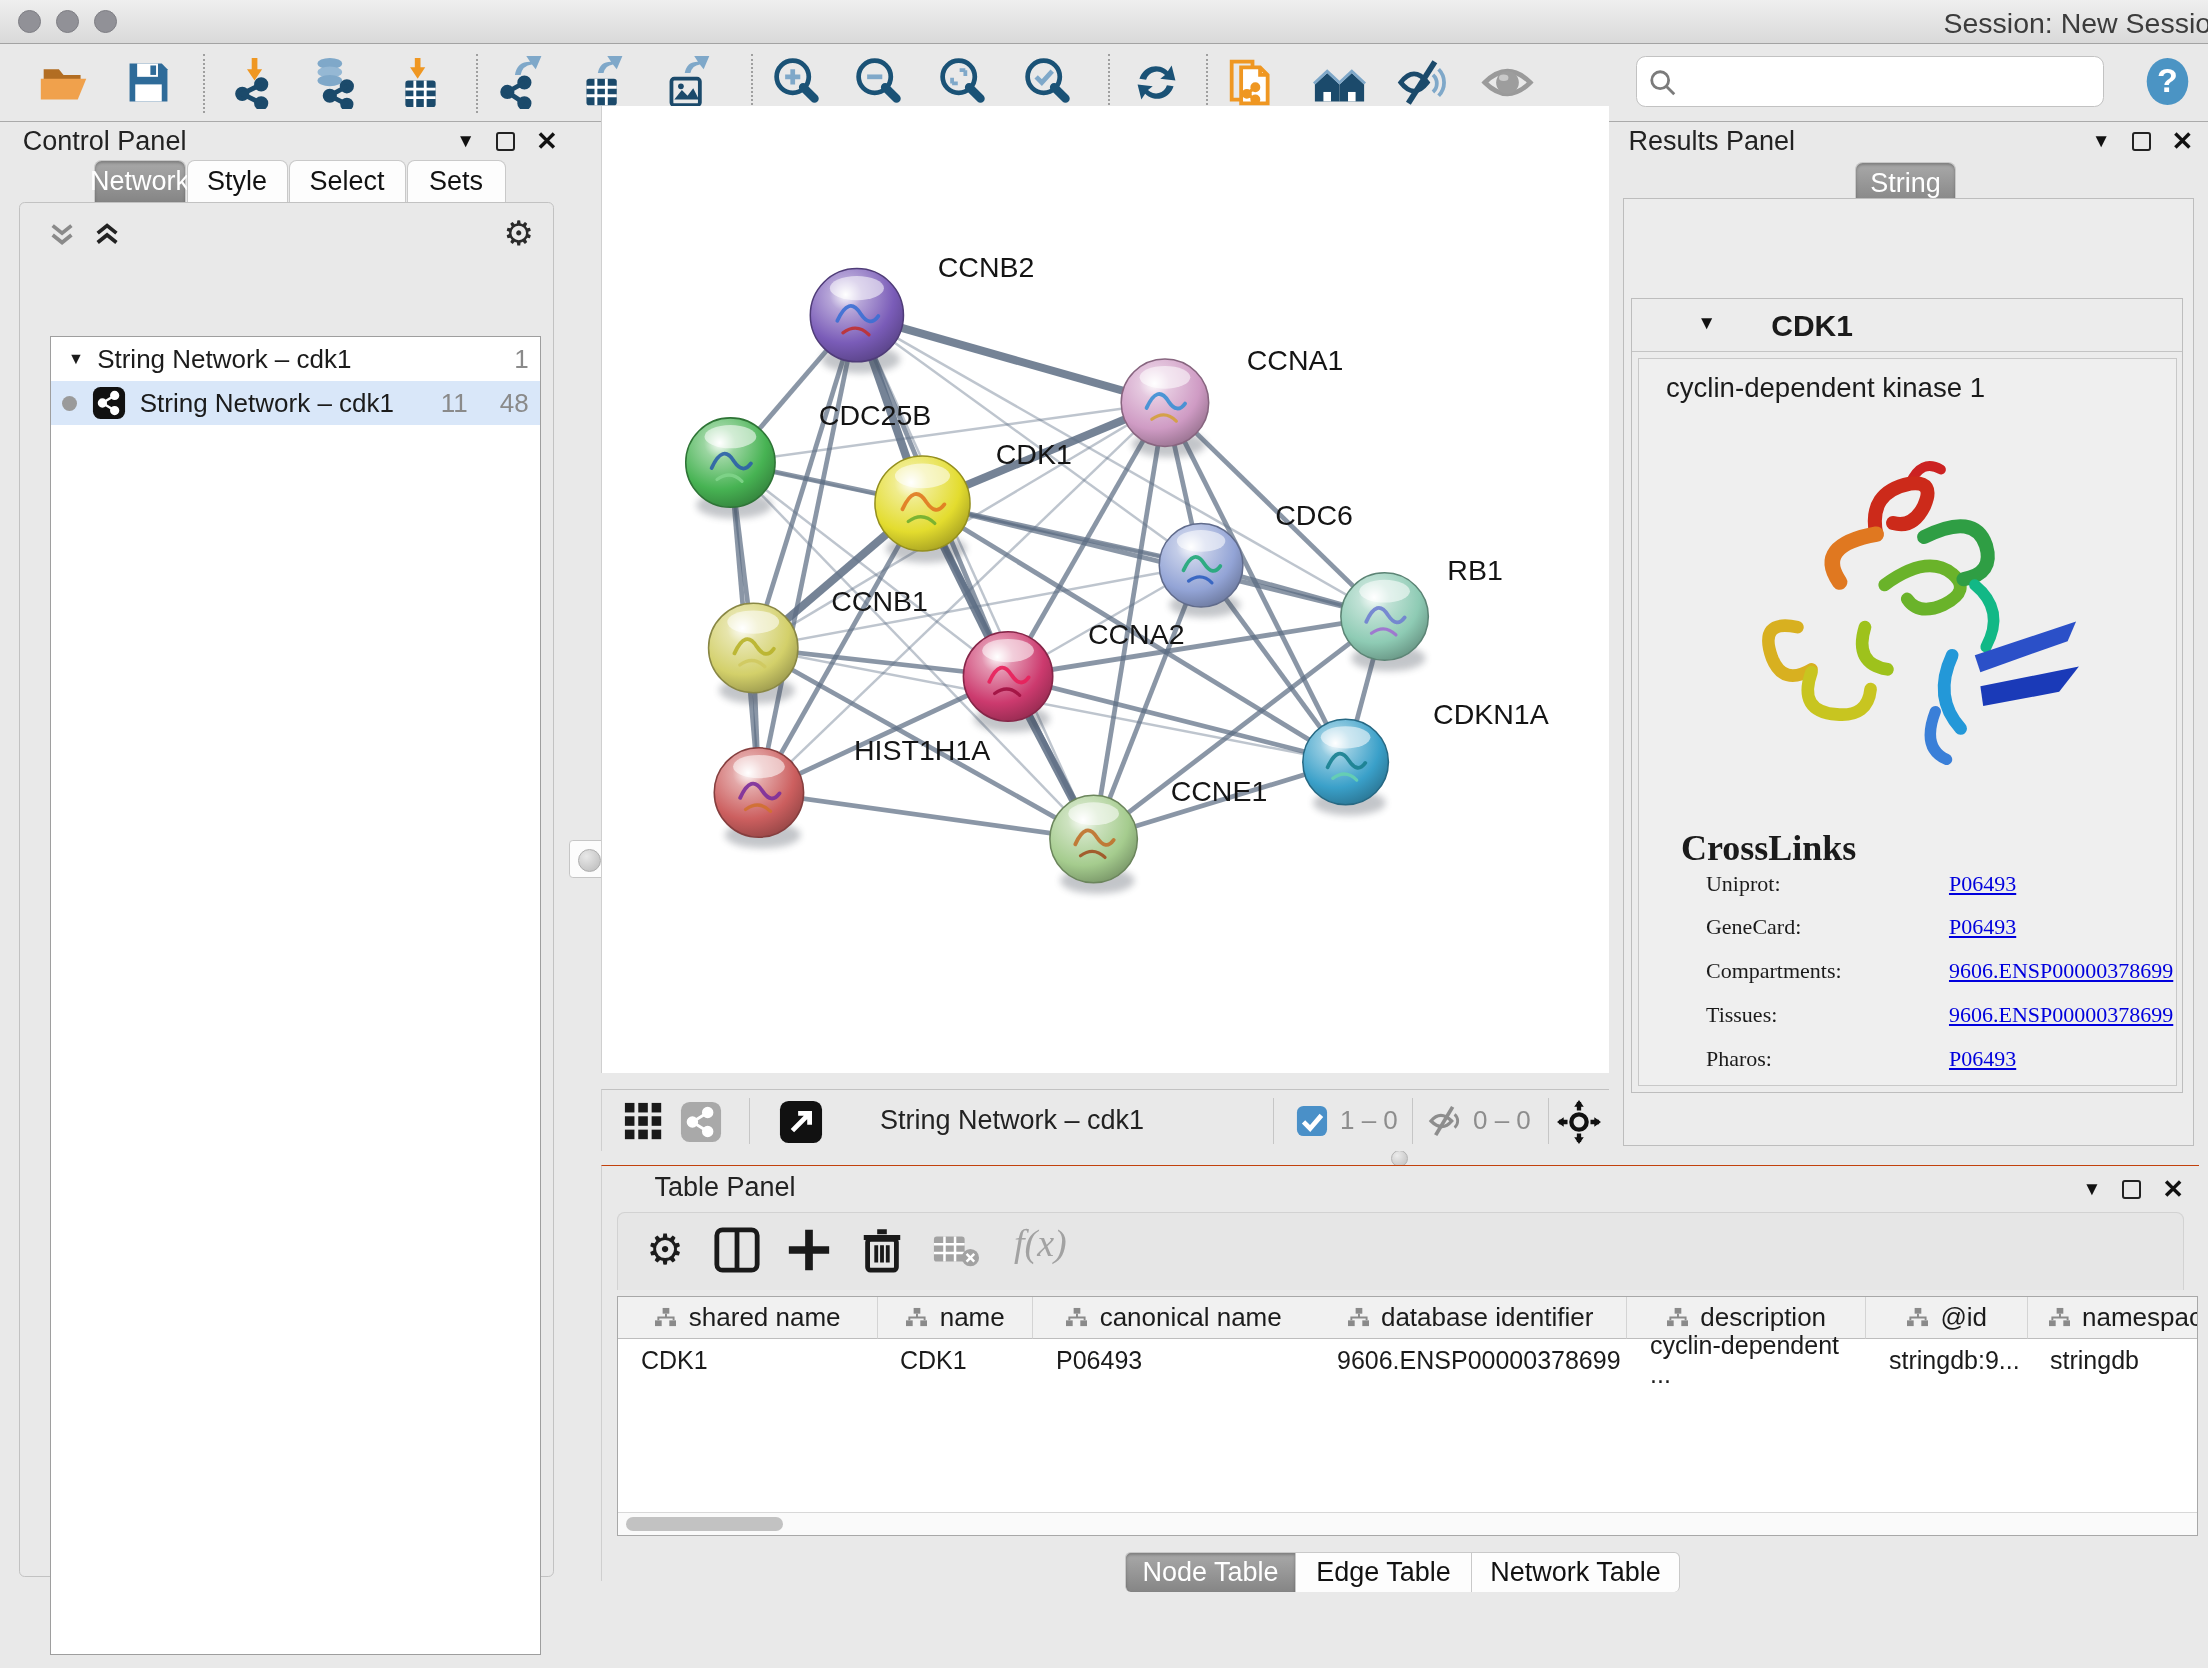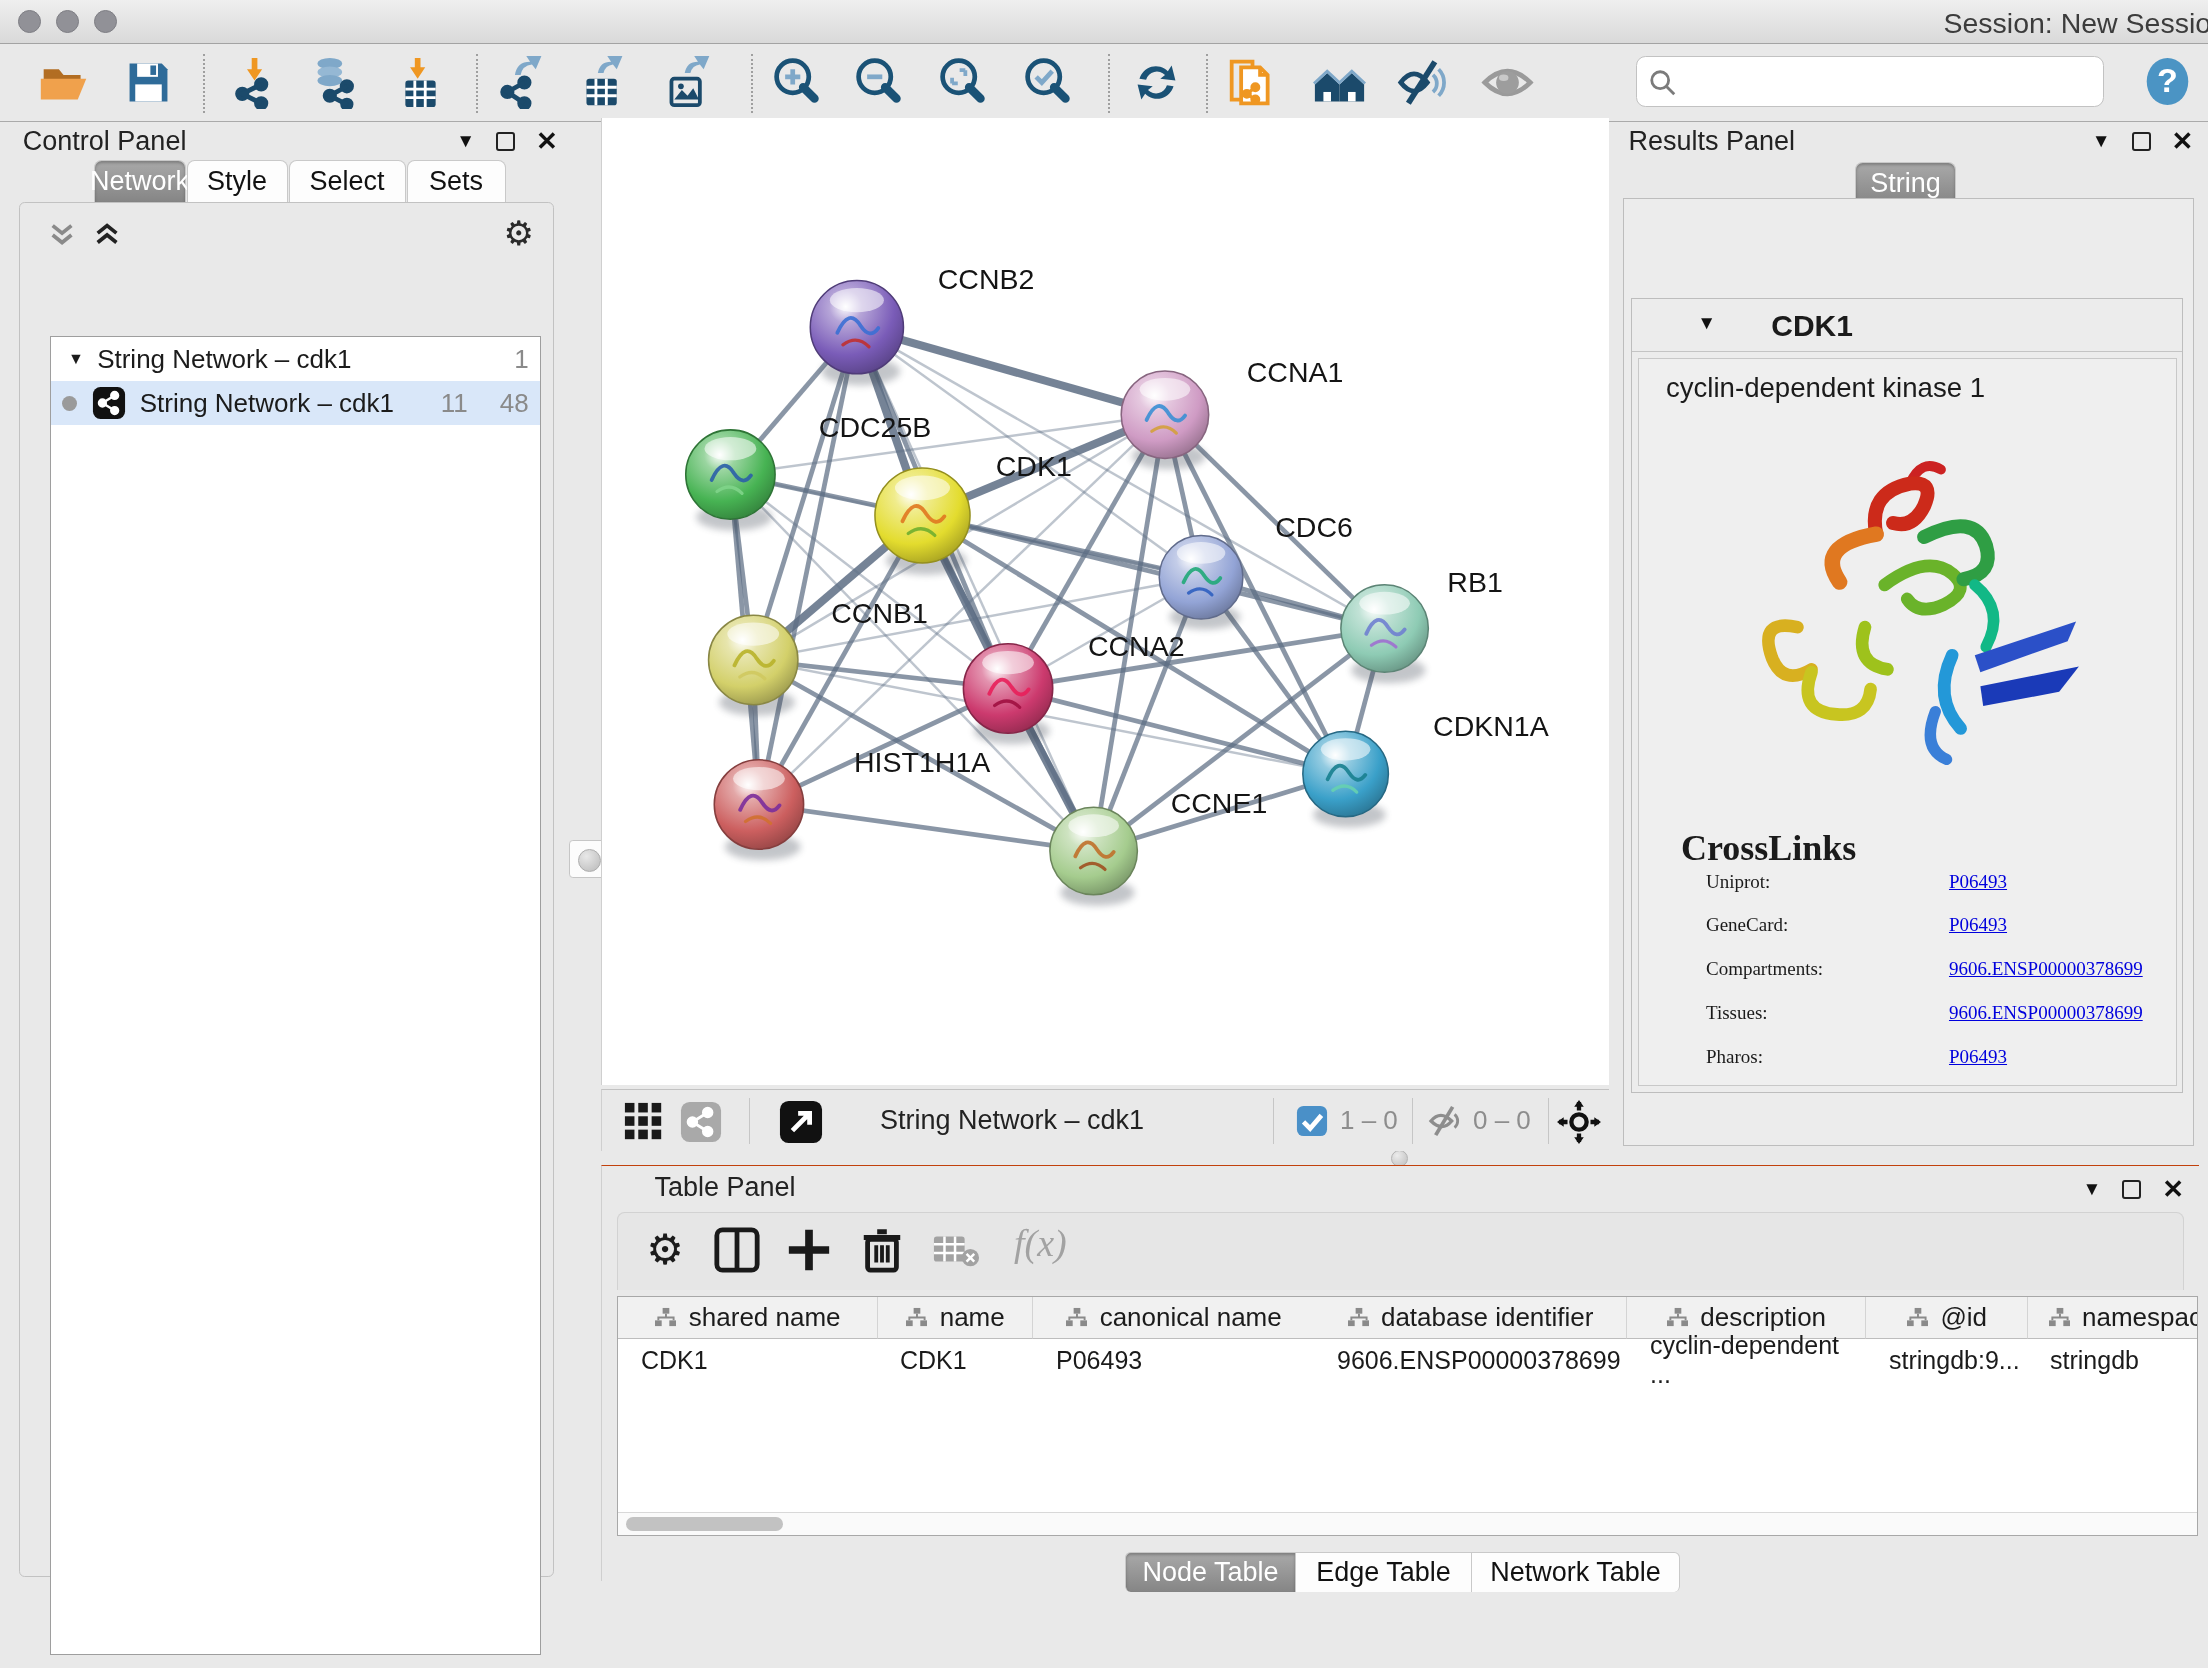--- a/index.html
+++ b/index.html
@@ -66,21 +66,21 @@
   .graydot { width:15px; height:15px; border-radius:50%; background:#9a9a9a; margin:0 15px 0 11.4px; }
   .countcol { margin-left:auto; color:#8a8a8a; display:flex; gap:32px; padding-right:11.4px; }
   
   .vsplit-handle { position:absolute; width:38px; height:38px; background:#fcfcfc;
     border:1px solid #c6c6c6; border-radius:3.8px; }
   .vsplit-handle::after { content:""; position:absolute; left:7.6px; top:7.6px; width:21px; height:21px;
     border-radius:50%; background:radial-gradient(circle at 35% 30%, #e8e8e8, #b9b9b9); border:1px solid #adadad; }
   .hsplit-dot { position:absolute; width:17px; height:17px; border-radius:50%;
     background:radial-gradient(circle at 35% 30%, #ececec, #bdbdbd); border:1px solid #b3b3b3; }
   
-  .netcanvas { position:absolute; left:601px; top:118px; width:1008px; height:967px;
+  .netcanvas { position:absolute; left:601px; top:106px; width:1008px; height:967px;
     background:#ffffff; border-left:1px solid #cfcfcf; }
   .net-toolbar { position:absolute; left:601px; top:1089px; width:1008px; height:62px;
     background:#e9e9e9; border-top:1px solid #c2c2c2; border-left:1px solid #cfcfcf; }
   .ntb-sep { position:absolute; top:7.6px; height:46px; border-left:1.9px solid #c6c6c6; }
   .ntb-name { position:absolute; left:278px; top:15px; font-size:27px; color:#222; }
   .ntb-count { font-size:26px; color:#8d8d8d; }
   
   .rp { position:absolute; left:1617px; top:122px; width:582px; height:1029px; }
   .rp-box { position:absolute; left:5.7px; top:76px; width:571px; height:948px; background:#ececec;
     border:1.9px solid #bdbdbd; }
@@ -93,21 +93,21 @@
   }
   .rp-entry { position:absolute; left:7.6px; top:99px; width:552px; height:795px;
     border:1.9px solid #bdbdbd; background:#ececec; }
   .rp-ehead { position:relative; height:53px; border-bottom:1.9px solid #c4c4c4; }
   .rp-gene { position:absolute; left:139px; top:9.5px; font-size:30px; font-weight:bold; }
   .rp-ebody { position:absolute; left:5.7px; top:59px; right:5.7px; bottom:5.7px;
     border:1.9px solid #c8c8c8; background:#efefef; }
   .rp-desc { position:absolute; left:27px; top:13.3px; font-size:27.6px; }
   .xl-title { position:absolute; left:42px; font-family:"Liberation Serif", serif;
     font-weight:bold; font-size:36px; }
-  .xl-row { position:absolute; left:67px; font-family:"Liberation Serif", serif; font-size:19px; }
+  .xl-row { position:absolute; left:67px; font-family:"Liberation Serif", serif; font-size:22px; }
   .xl-val { position:absolute; left:243px; top:0; color:#0000dd; text-decoration:underline; }
   
   .tp { position:absolute; left:601px; top:1165px; width:1598px; height:416px;
     border-left:1px solid #cfcfcf; border-top:1px solid #c2410c; background:#e9e9e9;padding-left:24px; }
   .tp-toolbar { position:absolute; left:15px; top:46px; width:1567px; height:78px;
     background:#e6e6e6; border:1px solid #d2d2d2; border-radius:7.6px 7.6px 0 0; border-bottom:none; }
   .tpt-btn { position:absolute; top:13.3px; width:48px; height:48px; }
   .fx { position:absolute; left:396px; top:7.6px; font-family:"Liberation Serif", serif;
     font-style:italic; font-size:38px; color:#a2a2a2; }
   .grid { position:absolute; left:15px; top:130px; width:1581px; height:240px;

